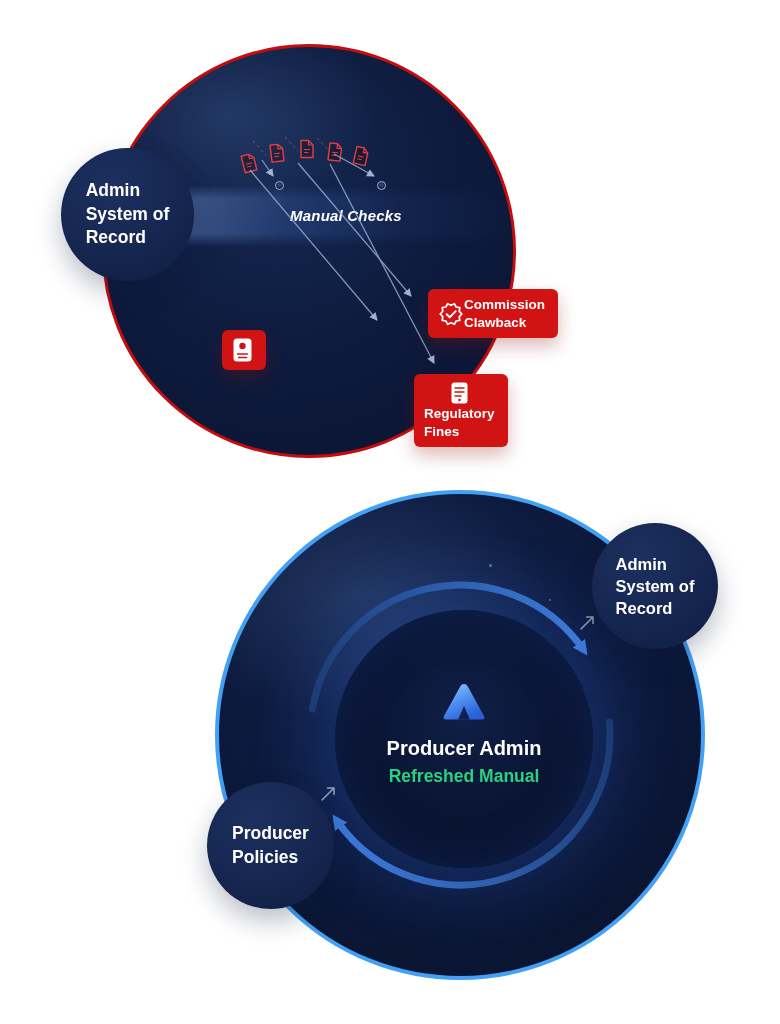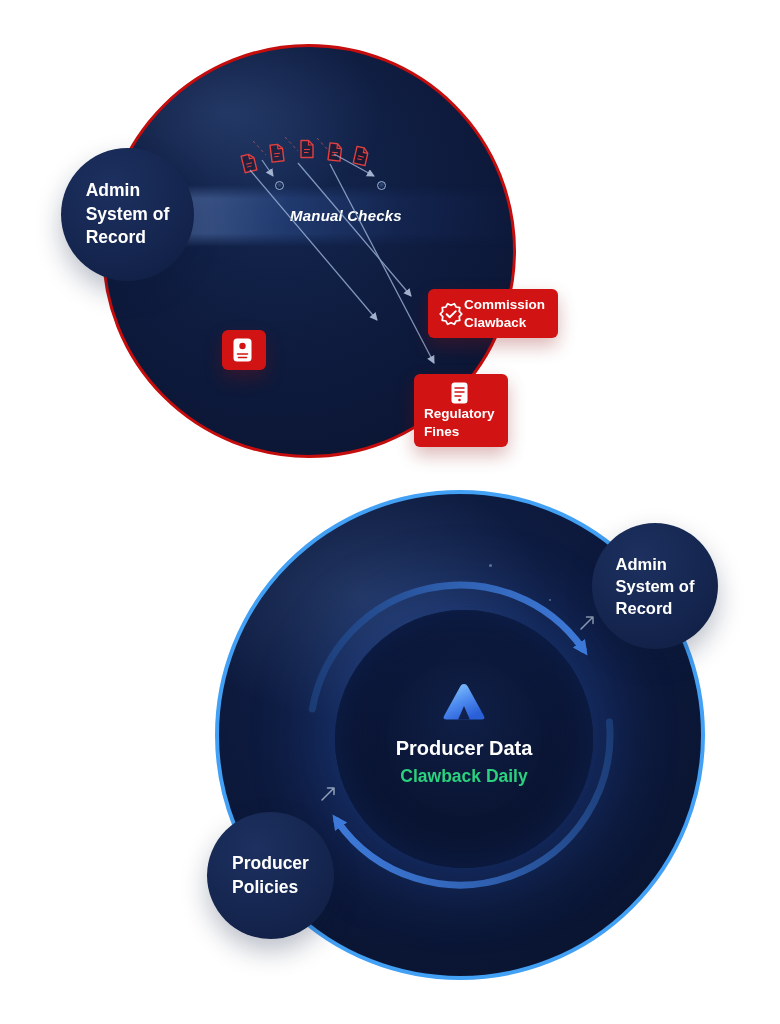--- a/index.html
+++ b/index.html
@@ -185,22 +185,22 @@
         <defs>
           <linearGradient id="logograd" x1="0" y1="0" x2="0.55" y2="1">
             <stop offset="0" stop-color="#8fd0ff"></stop>
             <stop offset="0.55" stop-color="#4f8df0"></stop>
             <stop offset="1" stop-color="#2a5fd8"></stop>
           </linearGradient>
         </defs>
         <path d="M24 3 Q26.5 3 27.8 5.4 L44 35 Q45.6 38.5 41.4 38.5 L6.6 38.5 Q2.4 38.5 4 35 L20.2 5.4 Q21.5 3 24 3 Z" fill="url(#logograd)"></path>
         <path d="M24 25 L29.8 38.5 L18.2 38.5 Z" fill="#0a1432" opacity="0.85"></path>
       </svg>
-      <div class="inner-title">Producer Data</div>
-      <div class="inner-sub">Clawback Daily</div>
+      <div class="inner-title">Producer Admin</div>
+      <div class="inner-sub">Refreshed Manual</div>
     </div>
   </div>
 
   <svg class="cycle-arrows" viewBox="0 0 490 490">
     <defs>
       <marker id="cyc" markerUnits="userSpaceOnUse" markerWidth="20" markerHeight="20" refX="7" refY="7.5" orient="auto">
         <path d="M0 0 L15 7.5 L0 15 Z" fill="#3d79d8"></path>
       </marker>
       <linearGradient id="arcA" gradientUnits="userSpaceOnUse" x1="97" y1="219" x2="368" y2="159">
         <stop offset="0" stop-color="#1b3b74"></stop>
@@ -220,18 +220,18 @@
   </svg>
   <svg class="hint-arrow" style="left:318px;top:784px" viewBox="0 0 20 20">
     <path d="M4 16 L15.5 4.5 M9.5 4 H16 V10.5" fill="none" stroke="#8fa0b8" stroke-width="1.5" stroke-linecap="round" stroke-linejoin="round"></path>
   </svg>
 
   <div class="badge" style="left:592px;top:523px;width:126px;height:126px;font-size:16.5px;">
     <span class="multiline">Admin
 System of
 Record</span>
   </div>
-  <div class="badge" style="left:207px;top:812px;width:127px;height:127px;font-size:17.5px;">
+  <div class="badge" style="left:207px;top:782px;width:127px;height:127px;font-size:17.5px;">
     <span class="multiline">Producer
 Policies</span>
   </div>
 
 </div>
 
 </body></html>

